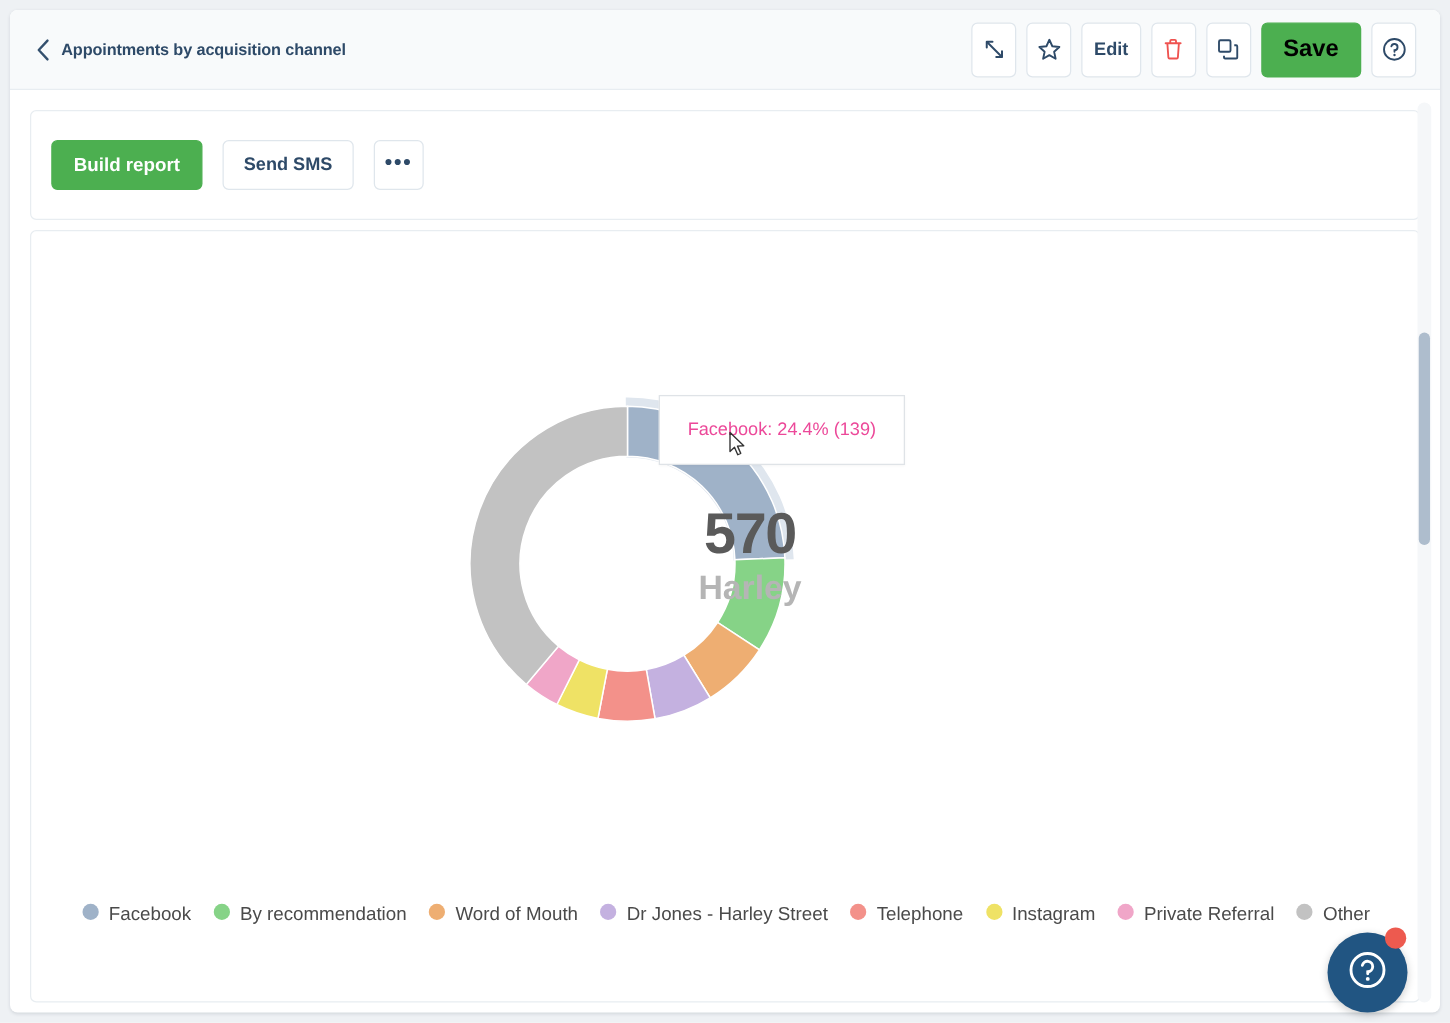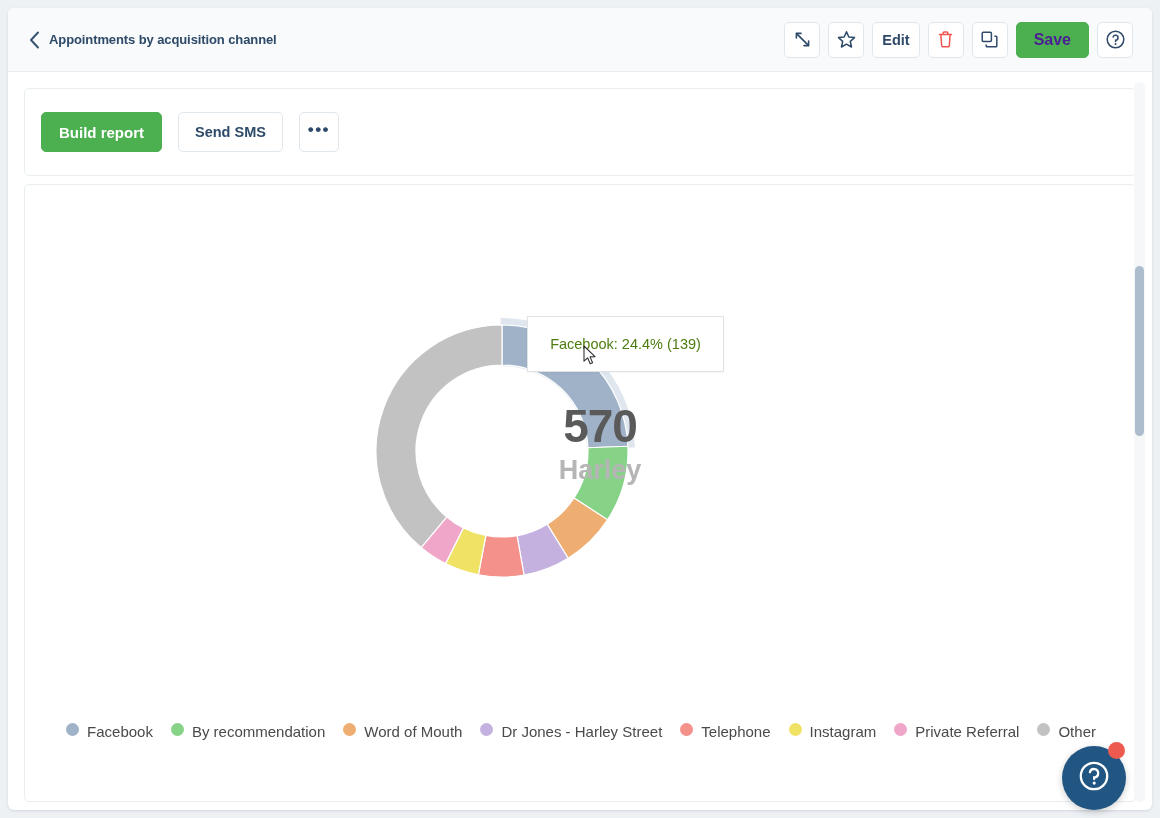--- a/index.html
+++ b/index.html
@@ -48,40 +48,40 @@
     letter-spacing: -.1px;
     white-space: nowrap;
   }
   .header-actions {
     margin-left: auto;
     margin-right: 19px;
     display: flex; align-items: center;
     gap: 8px;
   }
   .hbtn {
-    height: 36px;
+    height: 44px;
     min-width: 36px;
     border: 1px solid #dfe6ec;
     border-radius: 5px;
     background: #ffffff;
     display: flex; align-items: center; justify-content: center;
     cursor: pointer;
     color: #2e4a68;
     font-size: 14.5px;
     font-weight: bold;
     padding: 0 9px;
   }
   .hbtn.icon-only { padding: 0; width: 36px; }
   .hbtn.trash { color: #ef5350; }
   .hbtn.save {
     background: #4caf50;
     border-color: #4caf50;
-    color: #4c1d95;
+    color: #000000;
     padding: 0 17px;
-    font-size: 16px;
+    font-size: 19px;
   }
   .hbtn svg { display: block; }
   
   .toolbar-card {
     position: absolute;
     left: 16px; top: 80px;
     width: 1112px; height: 88px;
     background: #ffffff;
     border: 1px solid #e8edf1;
     border-radius: 5px;
@@ -146,21 +146,21 @@
   }
   
   .tooltip {
     position: absolute;
     left: 502px; top: 131px;
     width: 197px; height: 56px;
     background: #ffffff;
     border: 1px solid #dfe3e7;
     display: flex; align-items: center; justify-content: center;
     font-size: 14.5px;
-    color: #4d7c0f;
+    color: #ec4899;
     box-shadow: 0 1px 2px rgba(0,0,0,.04);
   }
   .cursor-arrow { position: absolute; left: 558px; top: 160px; }
   
   .legend {
     position: absolute;
     left: 0; top: 538px;
     width: 1112px;
     display: flex; flex-wrap: wrap;
     justify-content: center;

